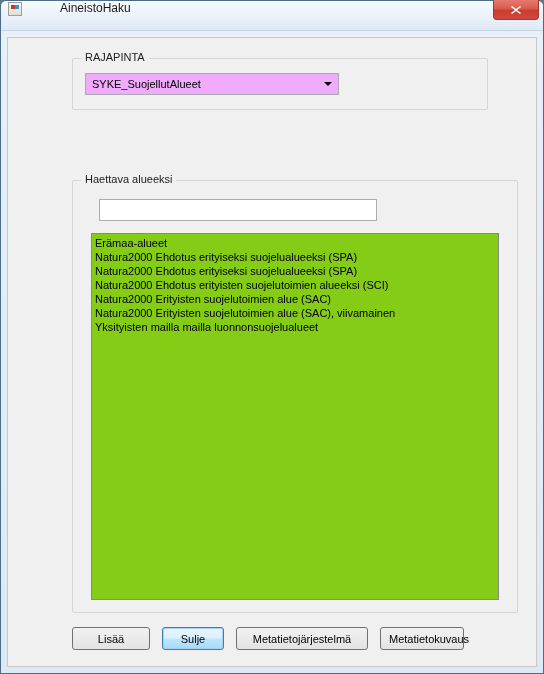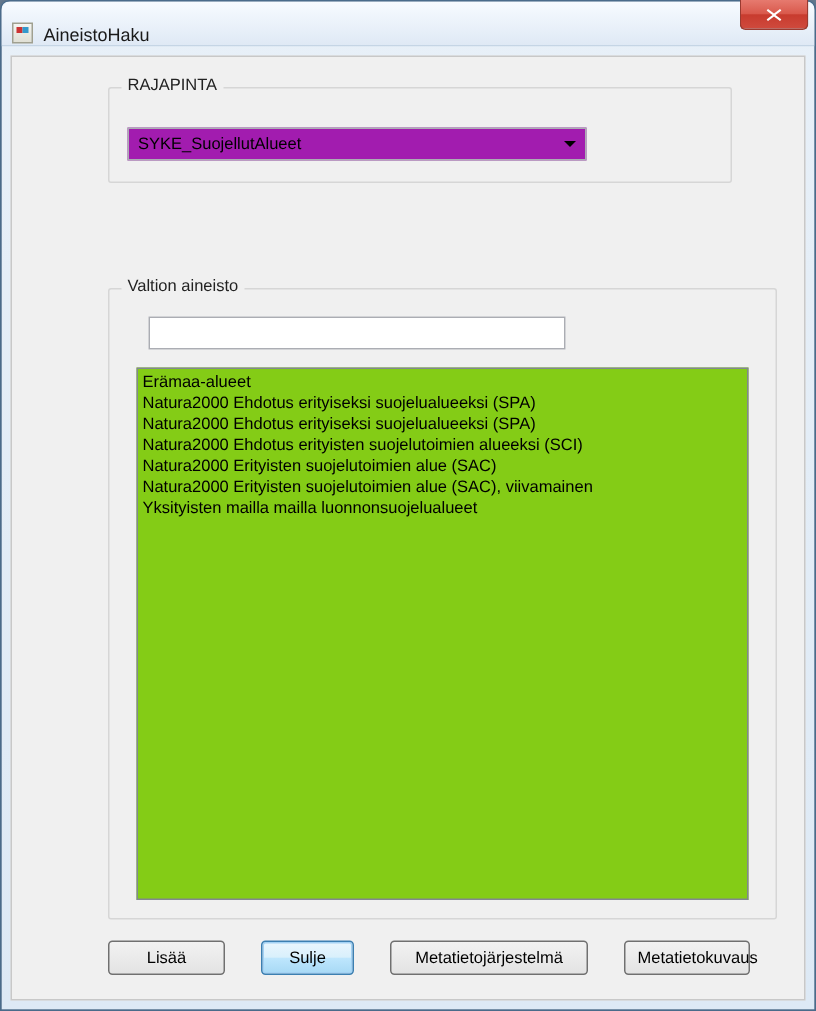--- a/index.html
+++ b/index.html
@@ -22,23 +22,24 @@
     box-shadow: 0 0 8px rgba(0,0,0,0.3);
     display: flex;
     flex-direction: column;
   }
   .titlebar {
     height: 30px;
     background: linear-gradient(#f7fbff, #dfe9f5);
     border-bottom: 1px solid #c5d5e5;
     border-radius: 6px 6px 0 0;
     display: flex;
-    align-items: flex-end;
+    align-items: flex-start;
     padding: 0 0 0 6px;
     position: relative;
+    gap: 31px;
   }
   .app-icon {
     width: 16px;
     height: 16px;
     margin-right: 6px;
     display: inline-flex;
     align-items: center;
     justify-content: center;
   }
   .app-icon-inner {
@@ -109,28 +110,28 @@
     left: 8px;
     background: #f0f0f0;
     padding: 0 4px;
     color: #222;
     font-size: 11px;
   }
   .group-rajapinta {
     margin: 6px 32px 0 48px;
   }
   .combo {
-    width: 306px;
+    width: 254px;
     height: 22px;
-    background: #a21caf;
+    background: #f0abfc;
     border: 1px solid #abadb3;
     display: flex;
     align-items: center;
     padding: 0 4px 0 6px;
-    margin-top: 16px;
+    margin-top: 4px;
     color: #000;
     justify-content: space-between;
   }
   .combo-arrow {
     width: 0; height: 0;
     border-left: 4px solid transparent;
     border-right: 4px solid transparent;
     border-top: 4px solid #000;
     margin-right: 2px;
   }
@@ -161,21 +162,21 @@
     color: #000;
     line-height: 14px;
   }
   .listbox div {
     padding: 0 2px;
     white-space: nowrap;
     cursor: default;
   }
   .button-row {
     display: flex;
-    gap: 24px;
+    gap: 12px;
     margin: 14px 0 0 48px;
   }
   .btn {
     height: 23px;
     background: linear-gradient(#f2f2f2, #e3e3e3);
     border: 1px solid #707070;
     border-radius: 3px;
     font-family: inherit;
     font-size: 11px;
     color: #000;
@@ -215,21 +216,21 @@
 
     <div class="group group-rajapinta">
       <span class="group-label">RAJAPINTA</span>
       <div class="combo">
         <span>SYKE_SuojellutAlueet</span>
         <span class="combo-arrow"></span>
       </div>
     </div>
 
     <div class="group group-haettava">
-      <span class="group-label">Valtion aineisto</span>
+      <span class="group-label">Haettava alueeksi</span>
       <input class="filter-input" type="text" value="" style="">
       <div class="listbox" id="listbox">
           <div>Erämaa-alueet</div>
           <div>Natura2000 Ehdotus erityiseksi suojelualueeksi (SPA)</div>
           <div>Natura2000 Ehdotus erityiseksi suojelualueeksi (SPA)</div>
           <div>Natura2000 Ehdotus erityisten suojelutoimien alueeksi (SCI)</div>
           <div>Natura2000 Erityisten suojelutoimien alue (SAC)</div>
           <div>Natura2000 Erityisten suojelutoimien alue (SAC), viivamainen</div>
           <div>Yksityisten mailla mailla luonnonsuojelualueet</div>
         </div>

